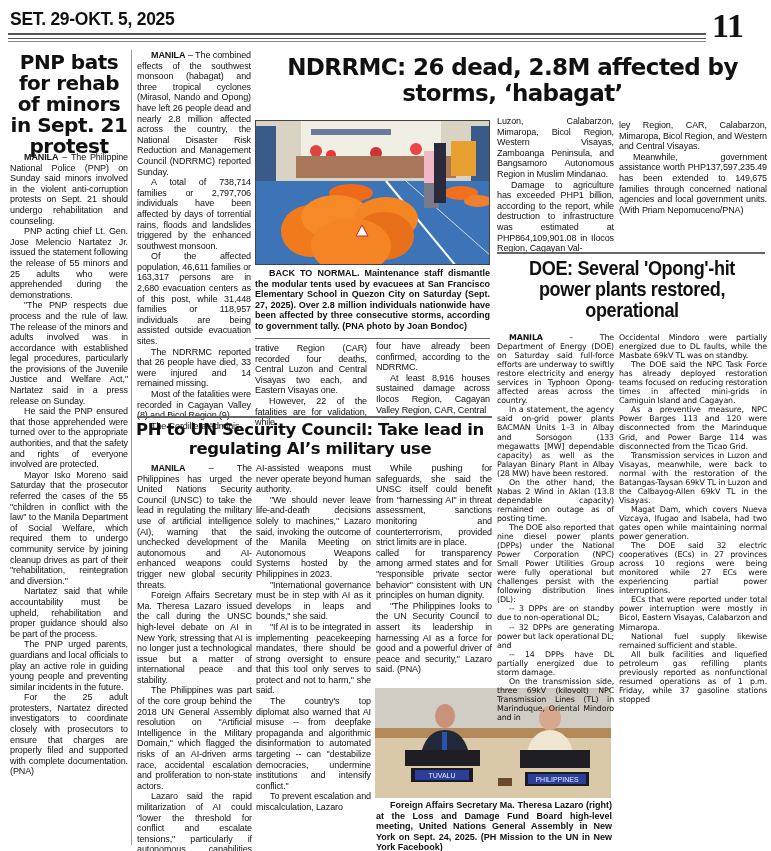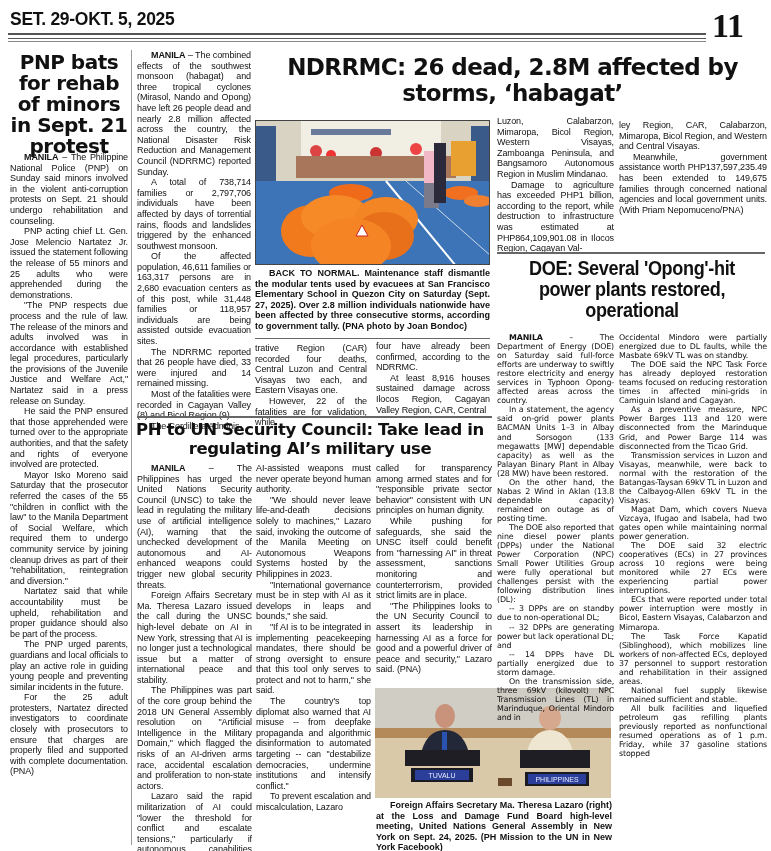--- a/index.html
+++ b/index.html
@@ -126,22 +126,22 @@
 </div>
 <div class="abs col narrow" style="left:256px; top:463px; width:115px;">
   <p style="text-indent:0">AI-assisted weapons must never operate beyond human authority.</p>
   <p>"We should never leave life-and-death decisions solely to machines," Lazaro said, invoking the outcome of the Manila Meeting on Autonomous Weapons Systems hosted by the Philippines in 2023.</p>
   <p>"International governance must be in step with AI as it develops in leaps and bounds," she said.</p>
   <p>"If AI is to be integrated in implementing peacekeeping mandates, there should be strong oversight to ensure that this tool only serves to protect and not to harm," she said.</p>
   <p>The country's top diplomat also warned that AI misuse -- from deepfake propaganda and algorithmic disinformation to automated targeting -- can "destabilize democracies, undermine institutions and intensify conflict."</p>
   <p>To prevent escalation and miscalculation, Lazaro</p>
 </div>
 <div class="abs col narrow" style="left:376px; top:463px; width:116px;">
+  <p>While pushing for safeguards, she said the UNSC itself could benefit from "harnessing AI" in threat assessment, sanctions monitoring and counterterrorism, provided strict limits are in place.</p>
   <p style="text-indent:0">called for transparency among armed states and for "responsible private sector behavior" consistent with UN principles on human dignity.</p>
-  <p>While pushing for safeguards, she said the UNSC itself could benefit from "harnessing AI" in threat assessment, sanctions monitoring and counterterrorism, provided strict limits are in place.</p>
   <p>"The Philippines looks to the UN Security Council to assert its leadership in harnessing AI as a force for good and a powerful driver of peace and security," Lazaro said. (PNA)</p>
 </div>
 
 <div class="abs photo2">
   <svg width="236" height="110" viewBox="0 0 236 110">
     <rect width="236" height="110" fill="#cfcdc4"></rect>
     <rect x="0" y="40" width="236" height="12" fill="#b48a5a"></rect>
     <rect x="0" y="50" width="236" height="60" fill="#d9c9a8"></rect>
     <ellipse cx="70" cy="28" rx="10" ry="12" fill="#c9927a"></ellipse>
     <path d="M45,70 Q50,42 70,42 Q90,42 95,70 Z" fill="#232838"></path>
@@ -175,16 +175,15 @@
   <p>On the transmission side, three 69kV (kilovolt) NPC Transmission Lines (TL) in Marinduque, Oriental Mindoro and in</p>
 </div>
 <div class="abs doe-col" style="left:619px; top:333px; width:148px;">
   <p style="text-indent:0">Occidental Mindoro were partially energized due to DL faults, while the Masbate 69kV TL was on standby.</p>
   <p>The DOE said the NPC Task Force has already deployed restoration teams focused on reducing restoration times in affected mini-grids in Camiguin Island and Cagayan.</p>
   <p>As a preventive measure, NPC Power Barges 113 and 120 were disconnected from the Marinduque Grid, and Power Barge 114 was disconnected from the Ticao Grid.</p>
   <p>Transmission services in Luzon and Visayas, meanwhile, were back to normal with the restoration of the Batangas-Taysan 69kV TL in Luzon and the Calbayog-Allen 69kV TL in the Visayas.</p>
   <p>Magat Dam, which covers Nueva Vizcaya, Ifugao and Isabela, had two gates open while maintaining normal power generation.</p>
   <p>The DOE said 32 electric cooperatives (ECs) in 27 provinces across 10 regions were being monitored while 27 ECs were experiencing partial power interruptions.</p>
   <p>ECs that were reported under total power interruption were mostly in Bicol, Eastern Visayas, Calabarzon and Mimaropa.</p>
-  <p>The Task Force Kapatid (Siblinghood), which mobilizes line workers of non-affected ECs, deployed 37 personnel to support restoration and rehabilitation in their assigned areas.</p>
   <p>National fuel supply likewise remained sufficient and stable.</p>
   <p>All bulk facilities and liquefied petroleum gas refilling plants previously reported as nonfunctional resumed operations as of 1 p.m. Friday, while 37 gasoline stations stopped</p>
 </div>
 
 </body></html>

